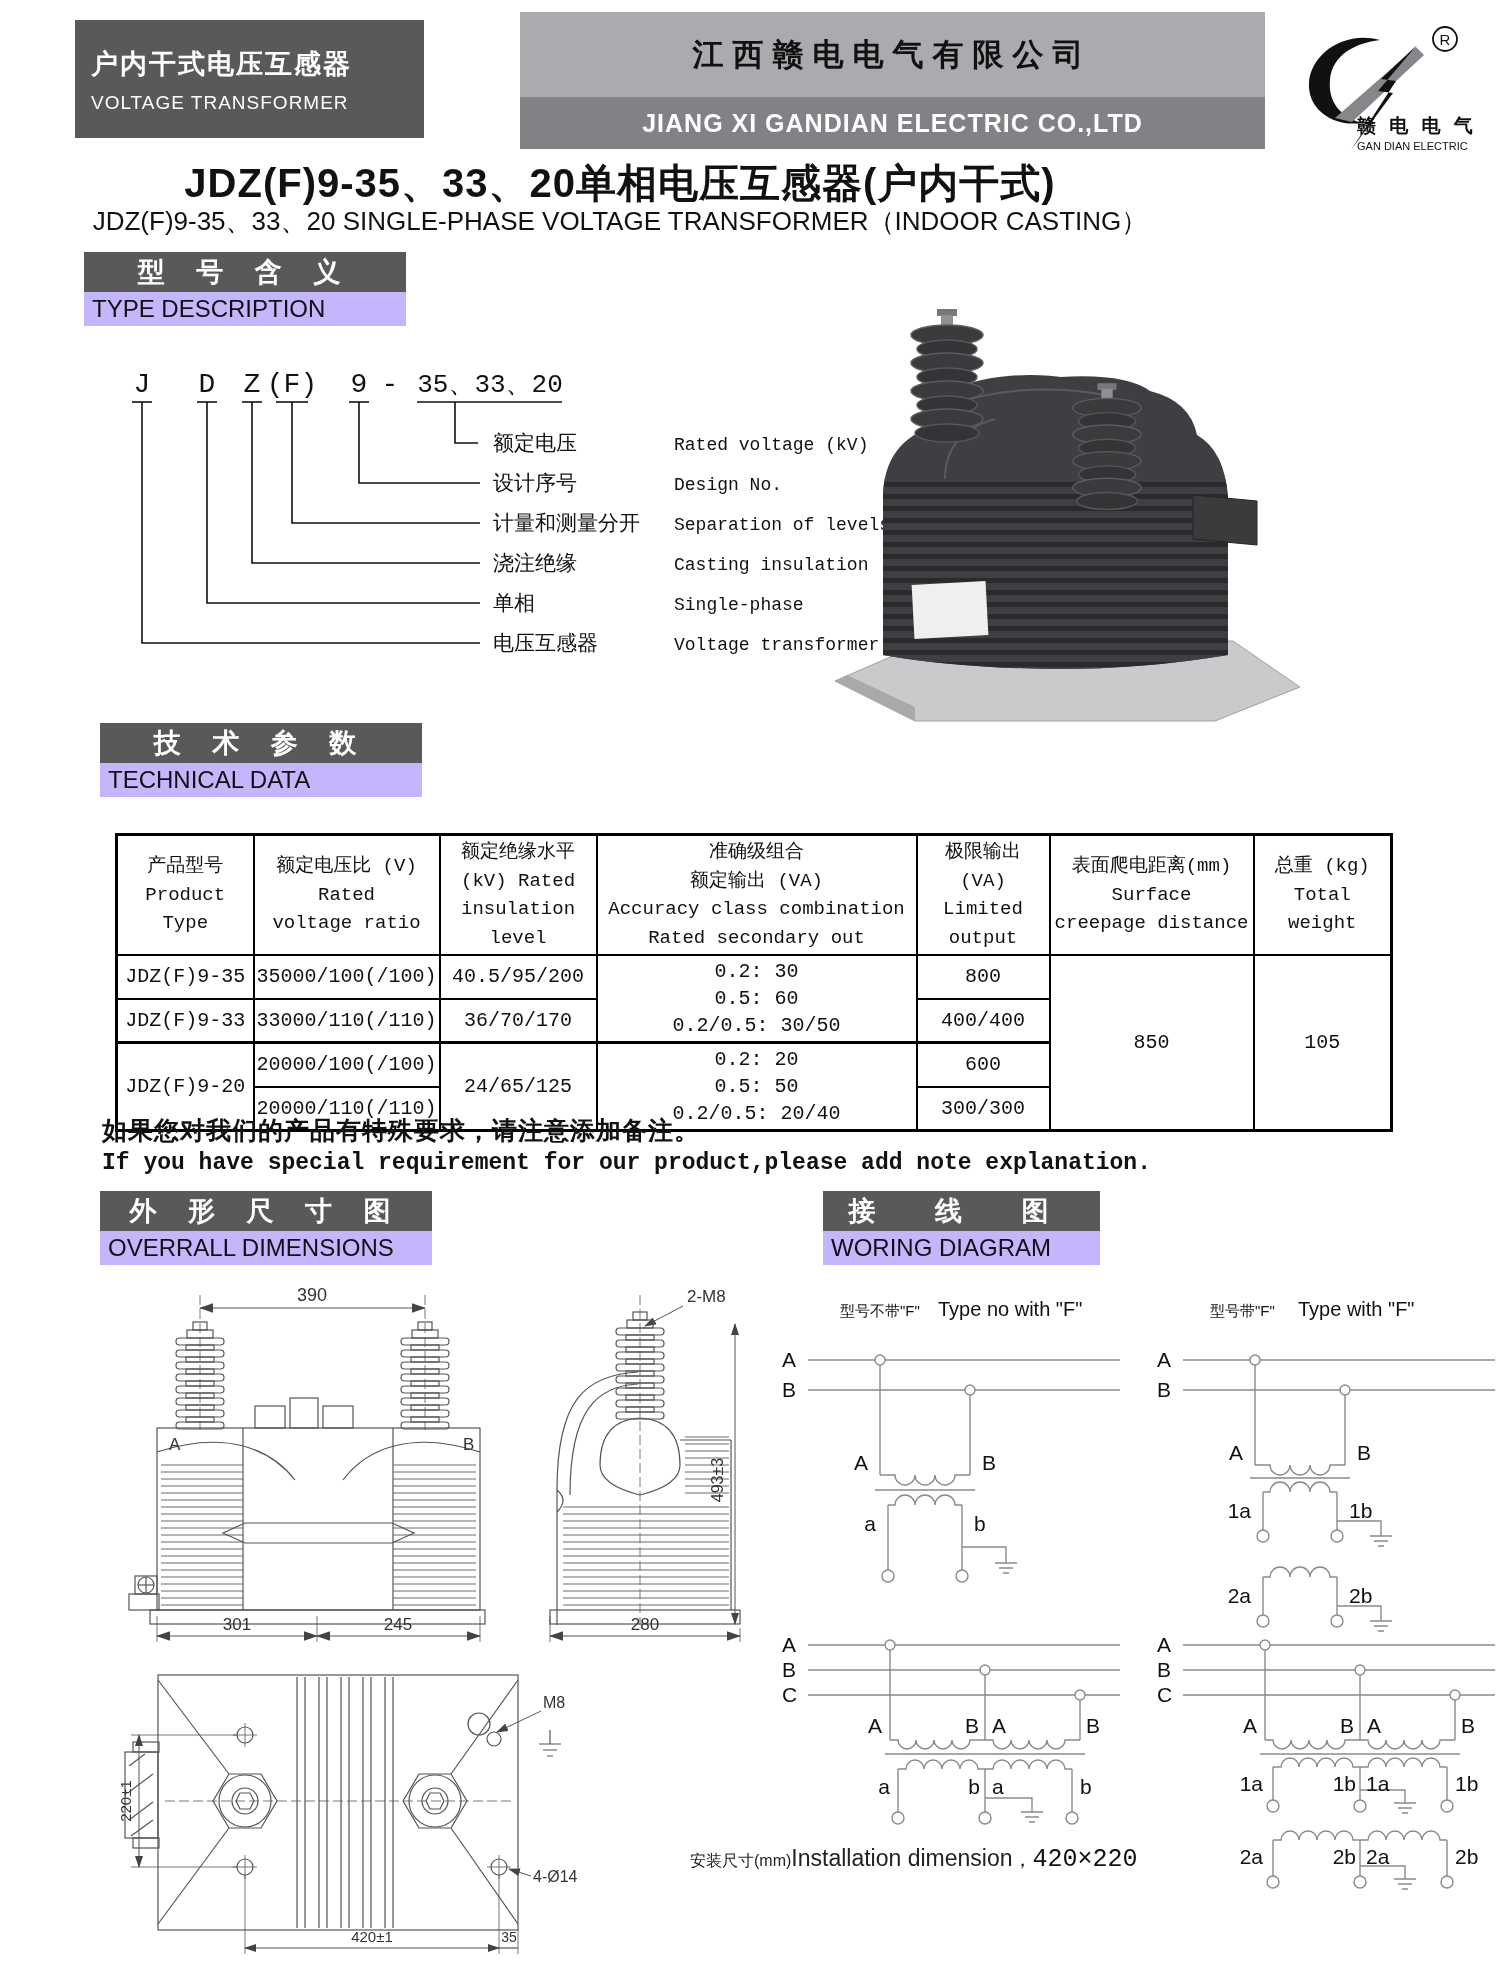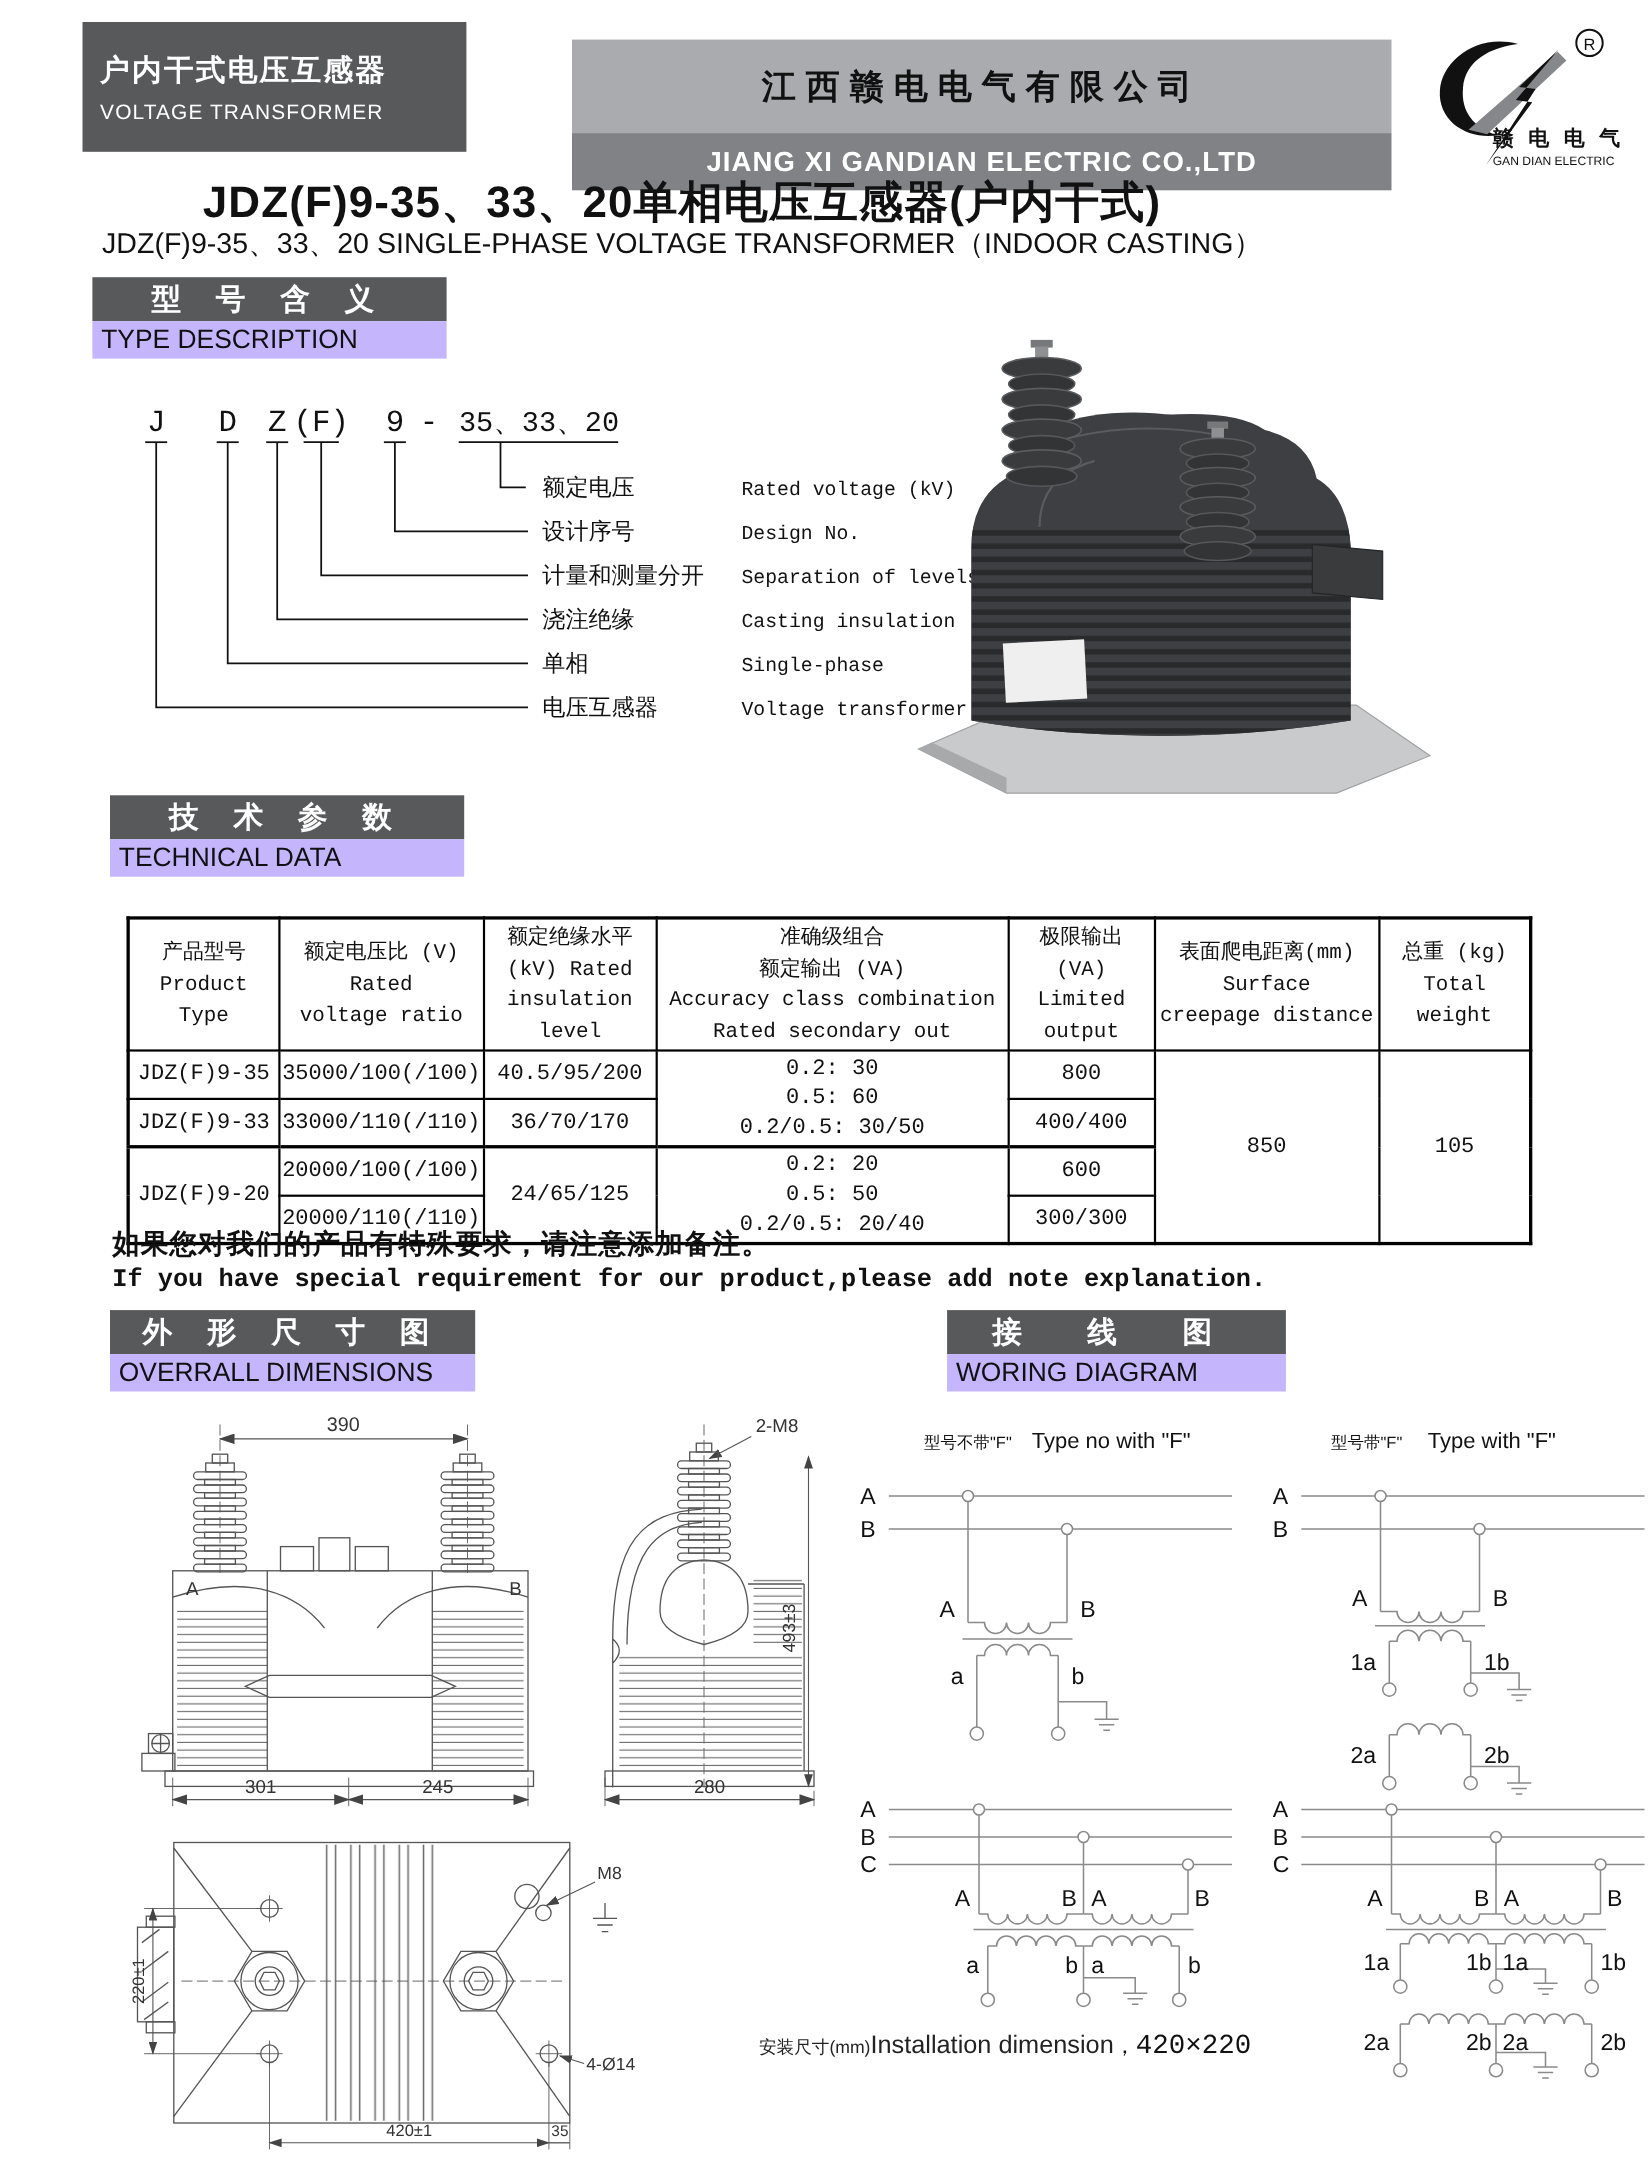--- a/index.html
+++ b/index.html
@@ -6,40 +6,40 @@
   body { background:#888; font-family:"Liberation Sans", sans-serif; color:#111; }
   .page { position:relative; width:1500px; height:1970px; background:#fff; margin:0 auto; overflow:hidden; }
   .abs { position:absolute; }
   .mono { font-family:"Liberation Mono", monospace; }
   .ml { white-space:pre-line; }
 
   
   .hdr-left { left:75px; top:20px; width:349px; height:118px; background:#58595b; color:#fff; padding:26px 0 0 16px; }
   .hdr-left-zh { font-size:27px; font-weight:bold; letter-spacing:2px; }
   .hdr-left-en { font-size:19px; margin-top:10px; letter-spacing:1px; }
-  .hdr-mid { left:520px; top:36px; width:745px; height:120px; }
+  .hdr-mid { left:520px; top:12px; width:745px; height:120px; }
   .hdr-mid-zh { height:85px; background:#a9abae; display:flex; align-items:center; justify-content:center;
                 font-size:31px; font-weight:bold; letter-spacing:9px; color:#111; }
   .hdr-mid-en { height:52px; background:#808285; display:flex; align-items:center; justify-content:center;
                 font-size:25px; font-weight:bold; color:#fff; letter-spacing:1px; }
   .hdr-logo { left:1295px; top:10px; width:205px; height:145px; }
 
   
   .title-zh { left:0; top:156px; width:1240px; text-align:center; font-size:40px; font-weight:bold; letter-spacing:1px; }
   .title-en { left:0; top:204px; width:1240px; text-align:center; font-size:26px; font-weight:500; }
 
   
   .badge { }
   .badge .b-zh { background:#58595b; color:#fff; font-size:27px; font-weight:bold; height:40px;
                  display:flex; align-items:center; justify-content:center; letter-spacing:12px; }
   .badge .b-en { background:#c4b5fd; color:#111; font-size:24px; height:34px; display:flex; align-items:center; padding-left:8px; }
   .bdg-type   { left:84px; top:252px; width:322px; }
   .bdg-tech   { left:100px; top:723px; width:322px; }
   .bdg-dims   { left:100px; top:1191px; width:332px; }
-  .bdg-wiring { left:823px; top:1191px; width:308px;margin-left:38px; }
+  .bdg-wiring { left:823px; top:1191px; width:277px; }
   .bdg-wiring .b-zh { letter-spacing:26px; }
 
   
   .dtable { left:115px; top:833px; border-collapse:collapse; table-layout:fixed; background:#fff;
             border:3px solid #000; }
   .dtable th, .dtable td { border:2px solid #000; text-align:center; vertical-align:middle; padding:2px; }
   .dtable th { font-size:19px; font-weight:normal; line-height:1.5; height:112px; font-family:"Liberation Mono", monospace; }
   .dtable td { font-size:20px; height:40px; line-height:1.35; }
   .dtable tr.thick td { border-top:3px solid #000; }
 

